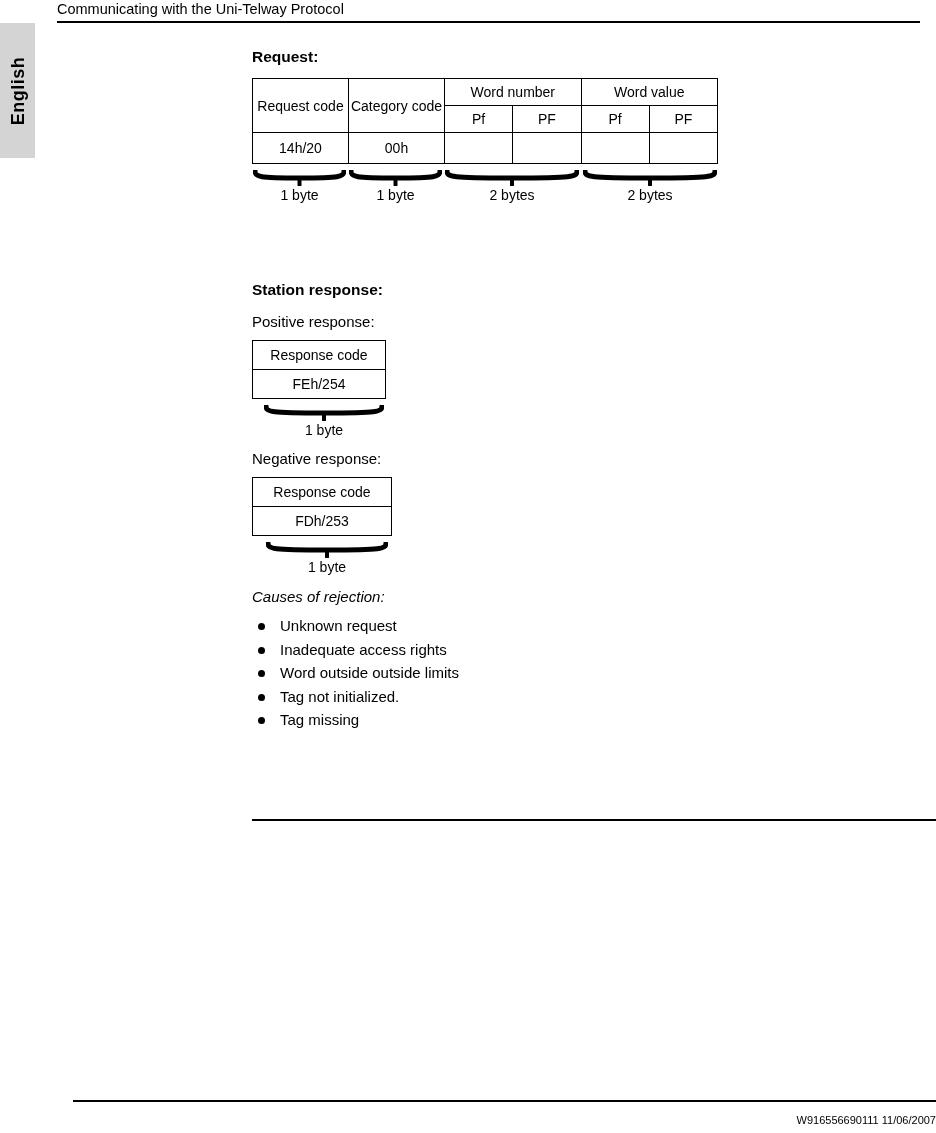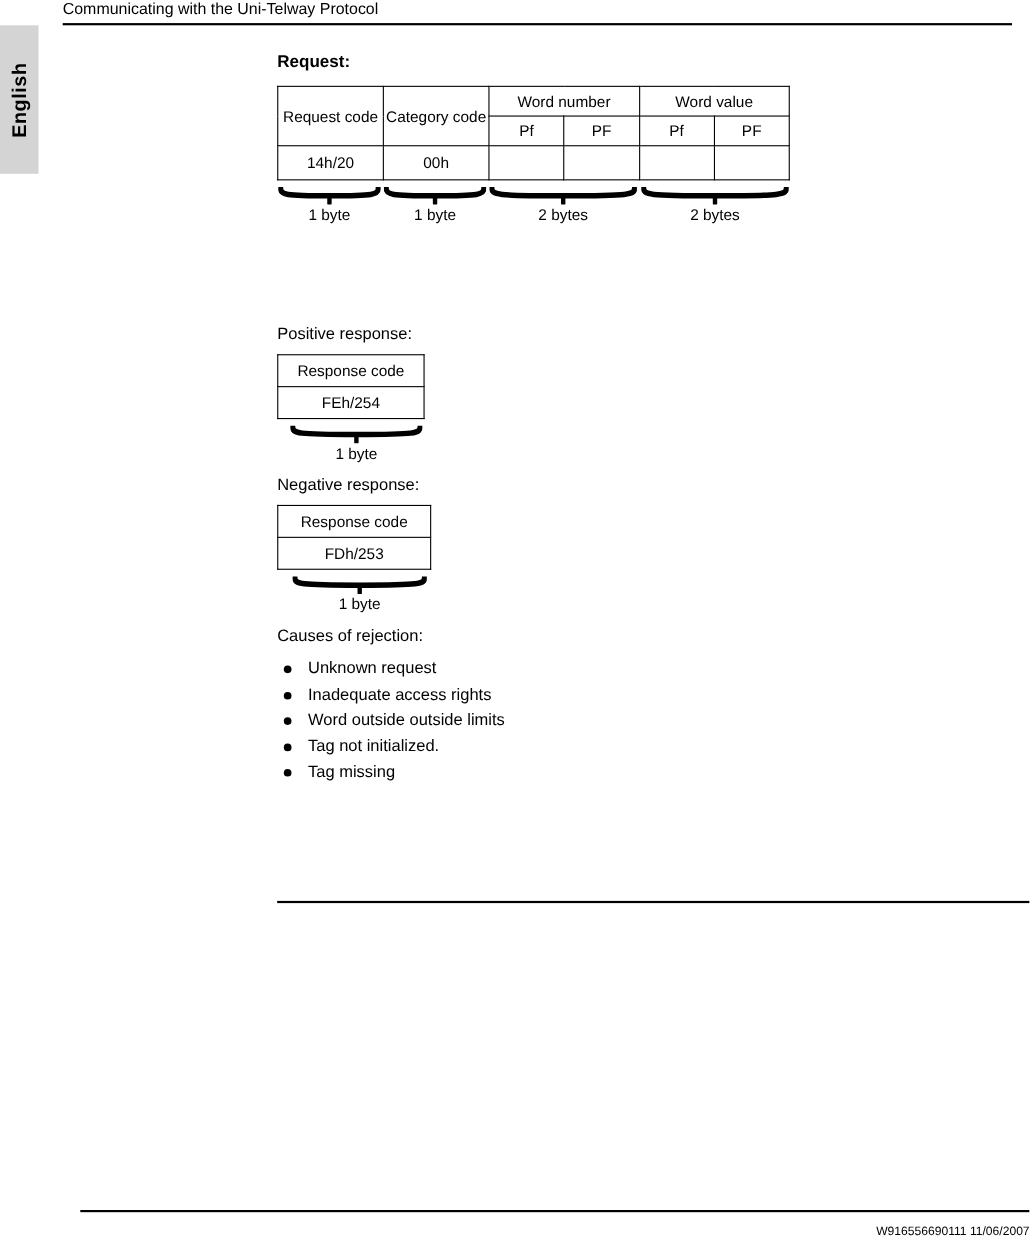--- a/index.html
+++ b/index.html
@@ -255,20 +255,21 @@
         <path d="M67,8 L67,15" fill="none" stroke="#000" stroke-width="4" stroke-linecap="round"></path>
       </svg>
     </div>
     <div class="byte-label" style="left:331px; width:134px;">2 bytes</div>
 
   </div>
 </div>
 
 <div class="content" style="top:281px;">
 
+  <div class="section-heading">Station response:</div>
 
   <div class="sub-label" style="margin-top:14px;">Positive response:</div>
 
   <table class="frame resp-table resp-pos" style="margin-top:10px;">
     <tbody>
       <tr>
         <td>Response code</td>
       </tr>
       <tr>
         <td>FEh/254</td>
@@ -302,21 +303,21 @@
   <div class="brace-row" style="margin-top:6px;">
     <div class="brace" style="left:14px; width:122px;">
       <svg width="122" height="16" viewBox="0 0 122 16" preserveAspectRatio="none" aria-hidden="true">
         <path d="M2,1 C2,7 6,8 61,8 C116,8 120,7 120,1" fill="none" stroke="#000" stroke-width="5" stroke-linecap="round"></path>
         <path d="M61,8 L61,15" fill="none" stroke="#000" stroke-width="4" stroke-linecap="round"></path>
       </svg>
     </div>
     <div class="byte-label" style="left:14px; width:122px;">1 byte</div>
   </div>
 
-  <div class="sub-label" style="margin-top:6px;">Causes of rejection:</div>
+  <div class="sub-label" style="margin-top:6px;font-style:italic;">Causes of rejection:</div>
 
   <ul class="bullet-list" style="margin-top:9px;">
     <li>
       <span class="dot"></span>
       <span>Unknown request</span>
     </li>
     <li>
       <span class="dot"></span>
       <span>Inadequate access rights</span>
     </li>

